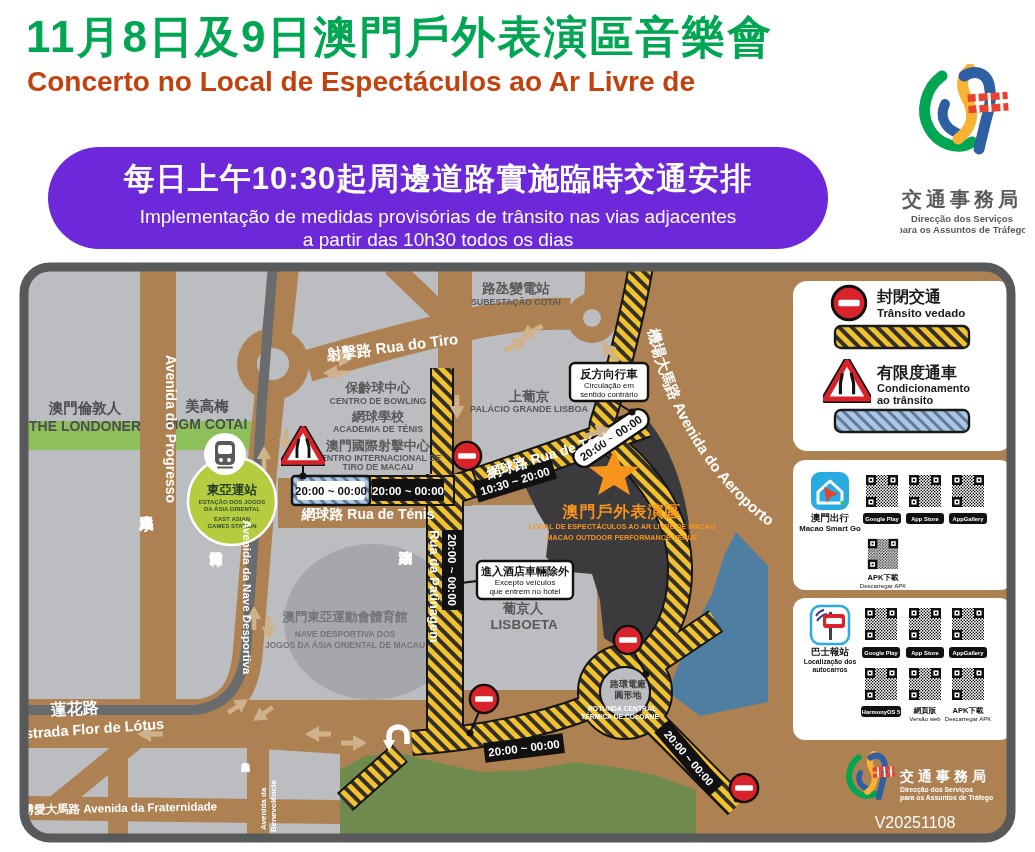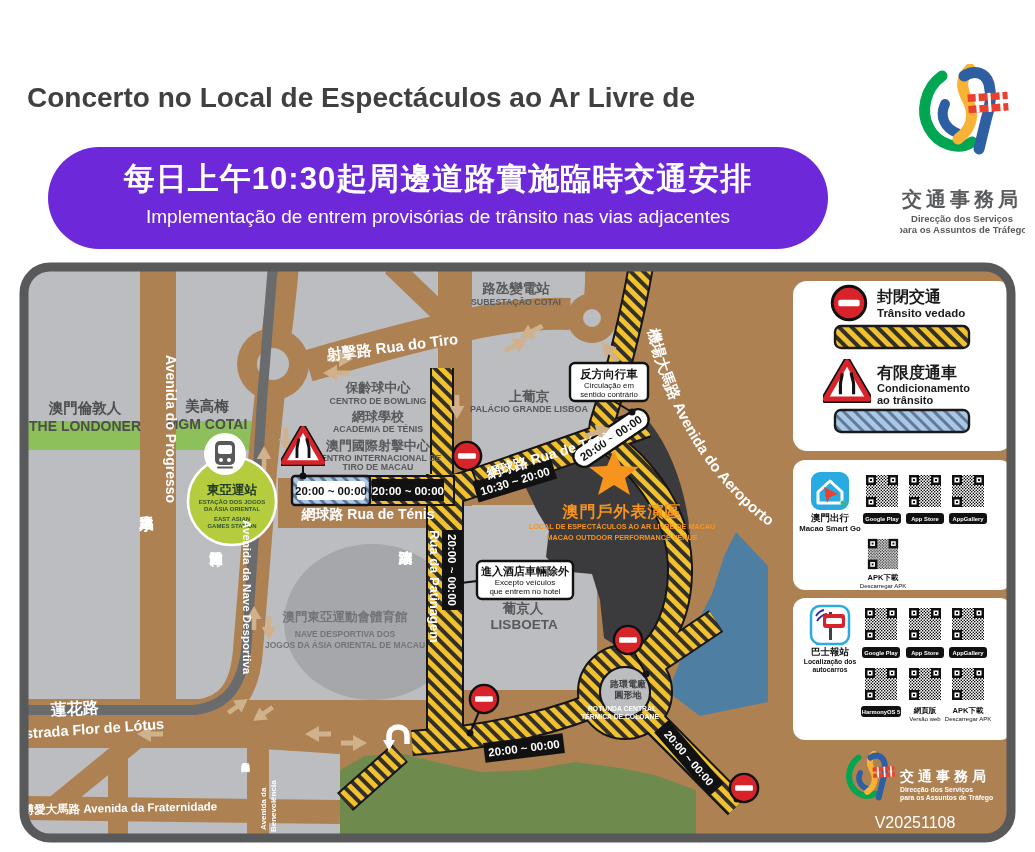--- a/index.html
+++ b/index.html
@@ -1,41 +1,43 @@
 <!DOCTYPE html>
 <html><head>
 <meta charset="utf-8">
 <style>
   html,body{margin:0;padding:0;background:#fff;}
   .page{position:relative;width:1035px;height:852px;background:#fff;overflow:hidden;
         font-family:"Liberation Sans","DejaVu Sans",sans-serif;}
   .title-zh{position:absolute;left:26px;top:8px;width:880px;font-size:44px;font-weight:bold;
             color:#00a651;letter-spacing:2px;white-space:nowrap;}
-  .title-pt{position:absolute;left:27px;top:82px;width:860px;font-size:28px;line-height:31px;
-            font-weight:bold;color:#404040;}
+  .title-pt{position:absolute;left:27px;top:66px;width:860px;font-size:28px;line-height:31px;
+            font-weight:bold;color:#c2410c;}
   .banner{position:absolute;left:48px;top:147px;width:780px;height:102px;border-radius:51px;
           background:#6d28d9;color:#fff;text-align:center;}
   .banner .zh{font-size:31px;font-weight:bold;margin-top:11px;letter-spacing:1px;}
   .banner .pt1{font-size:19px;margin-top:6px;}
   .banner .pt2{font-size:19px;margin-top:1px;}
   .logo-box{position:absolute;left:900px;top:64px;}
   svg text{font-family:"Liberation Sans","DejaVu Sans",sans-serif;}
   .vtx{writing-mode:vertical-rl;text-orientation:upright;}
 </style>
 </head>
 <body>
 
 <div class="page">
 
+  <div class="title-zh">11月8日及9日澳門戶外表演區音樂會</div>
   <div class="title-pt">
     <div>Concerto no Local de Espectáculos ao Ar Livre de</div>
   </div>
   <div class="banner">
     <div class="zh">每日上午10:30起周邊道路實施臨時交通安排</div>
-    <div class="pt1">Implementação de entrem provisórias de trânsito nas vias adjacentes</div>
+    <div class="pt1">Implementação de medidas provisórias de trânsito nas vias adjacentes</div>
+    <div class="pt2">a partir das 10h30 todos os dias</div>
   </div>
 
   <div class="logo-box">
     <svg width="125" height="185" viewBox="0 0 125 185">
       <use href="#dsat" x="12" y="0" width="100" height="110"></use>
       <text x="62" y="142" text-anchor="middle" font-size="20" font-weight="bold" fill="#595a5c" letter-spacing="4">交通事務局</text>
       <text x="62" y="158" text-anchor="middle" font-size="9.5" font-weight="bold" fill="#595a5c">Direcção dos Serviços</text>
       <text x="62" y="169" text-anchor="middle" font-size="9.5" font-weight="bold" fill="#595a5c">para os Assuntos de Tráfego</text>
     </svg>
   </div>

